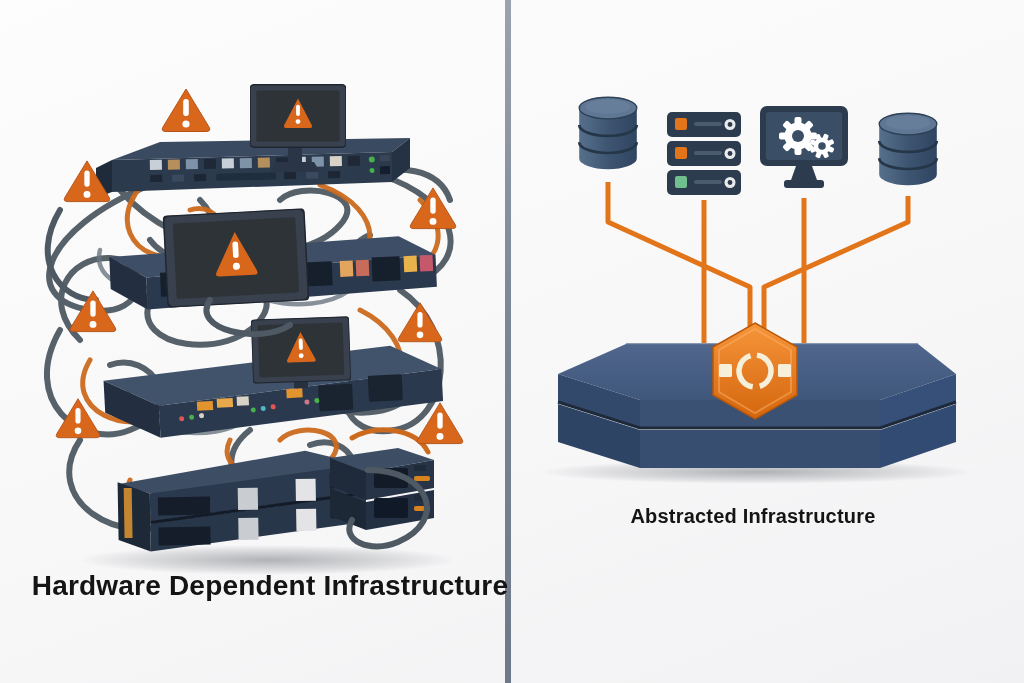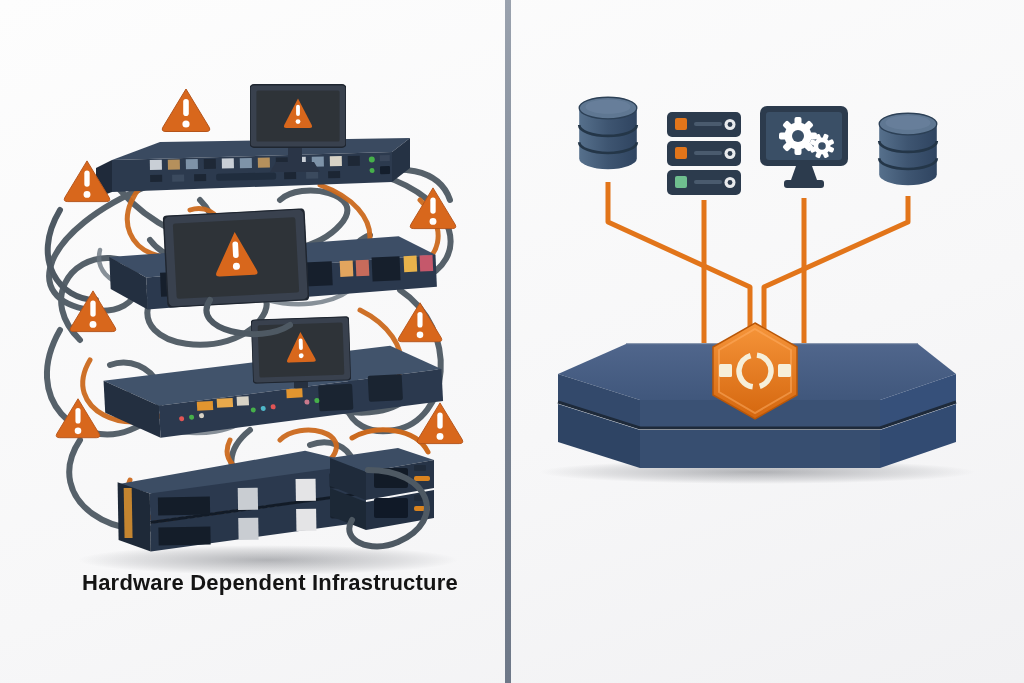--- a/index.html
+++ b/index.html
@@ -10,21 +10,21 @@
   }
   .stage svg{position:absolute;top:0;display:block;}
   #leftArt{left:0;}
   #rightArt{left:511px;}
   .divider{position:absolute;left:505px;top:0;width:6px;height:683px;
     background:linear-gradient(180deg,#9aa2ae 0%,#7a8493 50%,#6e7888 100%);}
   .panel-title{
     position:absolute;text-align:center;font-weight:700;color:#141414;
     letter-spacing:.2px;
   }
-  #leftTitle{left:20px;top:570px;width:500px;font-size:22px;}
+  #leftTitle{left:20px;top:570px;width:500px;font-size:28px;}
   #rightTitle{left:511px;top:505px;width:484px;font-size:20px;}
 </style>
 </head>
 <body>
 
 <div class="stage">
 
   <svg id="leftArt" width="505" height="683" viewBox="0 0 505 683">
     <defs>
       <symbol id="warnTri" viewBox="0 0 52 48">
@@ -323,13 +323,14 @@
         <circle r="3.8" fill="#3A4F66"></circle>
       </g>
       <polygon points="36,60 52,60 57,74 31,74" fill="#2C3B4D"></polygon>
       <rect x="24" y="74" width="40" height="8" rx="3" fill="#2C3B4D"></rect>
     </g>
 
     <use href="#dbIcon" x="872" y="108" width="72" height="86"></use>
   </svg>
 
   <div id="leftTitle" class="panel-title">Hardware Dependent Infrastructure</div>
+  <div id="rightTitle" class="panel-title">Abstracted Infrastructure</div>
 </div>
 
 </body></html>

